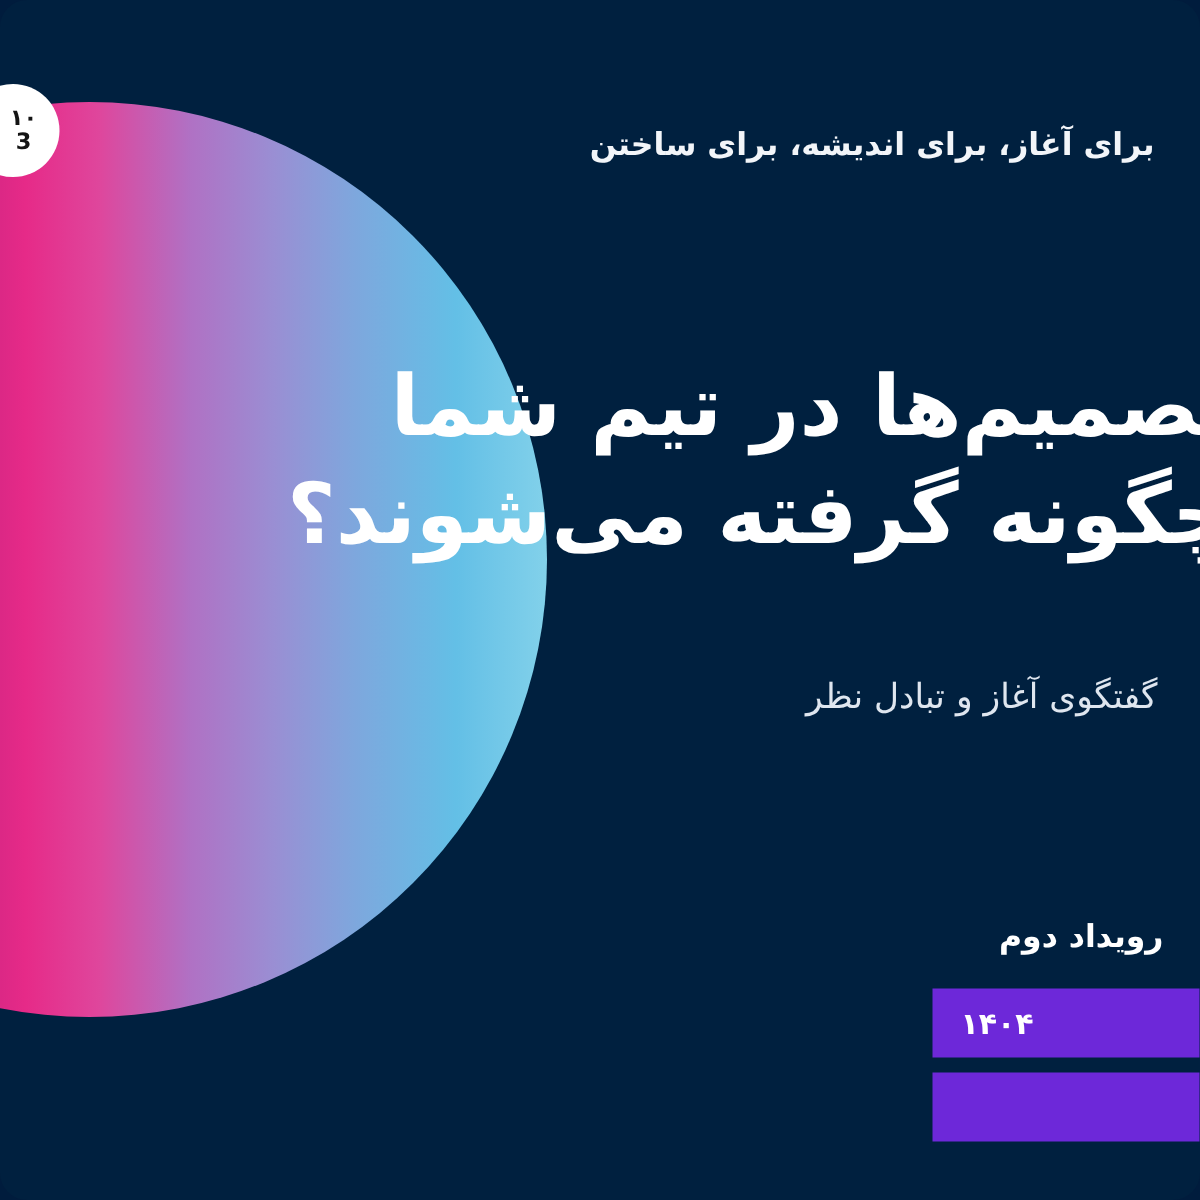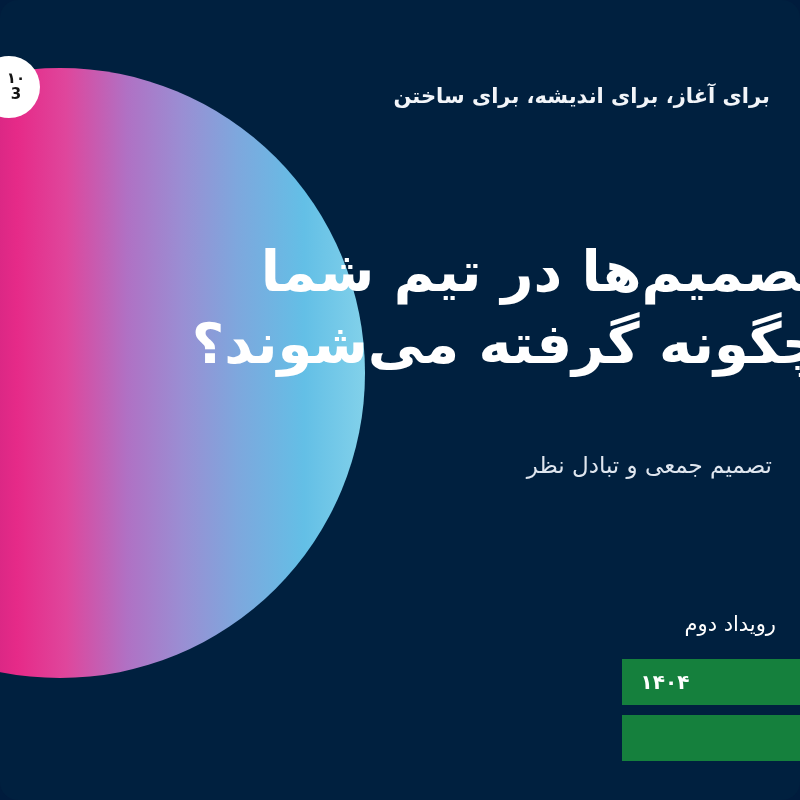--- a/index.html
+++ b/index.html
@@ -137,31 +137,31 @@
   }
 
   .event-label {
     position: absolute;
     top: 612px;
     right: 24px;
     left: 0;
     text-align: right;
     color: #ffffff;
     font-size: 21px;
-    font-weight: 400;
+    font-weight: 700;
     white-space: nowrap;
     margin-left: 40px;
   }
 
   .chip {
     position: absolute;
     right: 0;
     width: 178px;
     height: 46px;
-    background: #15803d;
+    background: #6d28d9;
     display: flex;
     align-items: center;
     justify-content: center;
     color: #ffffff;
     font-size: 20px;
     font-weight: 700;
     white-space: nowrap;
     overflow: hidden;
   }
   .chip-date { top: 659px; }
@@ -182,21 +182,21 @@
 
   <div class="content">
 
     <div class="eyebrow">برای آغاز، برای اندیشه، برای ساختن</div>
 
     <div class="headline">
       <span class="hl-line">تصمیم‌ها در تیم شما</span>
       <span class="hl-line">چگونه گرفته می‌شوند؟</span>
     </div>
 
-    <div class="subtitle">تصمیم جمعی و تبادل نظر</div>
+    <div class="subtitle">گفتگوی آغاز و تبادل نظر</div>
 
     <div class="event-label">رویداد دوم</div>
 
     <div class="chip chip-date">
       <span>۱۴۰۴</span>
     </div>
 
     <div class="chip chip-time">
       <span></span>
     </div>

